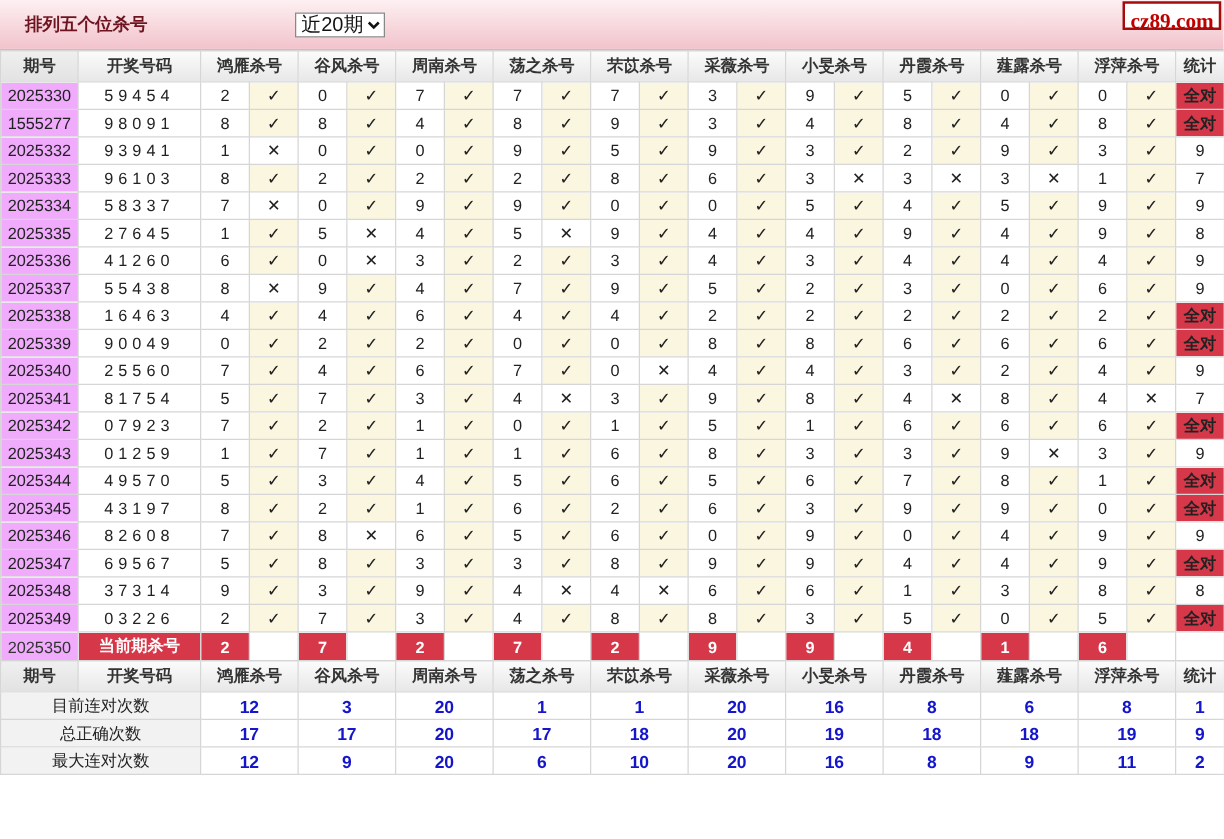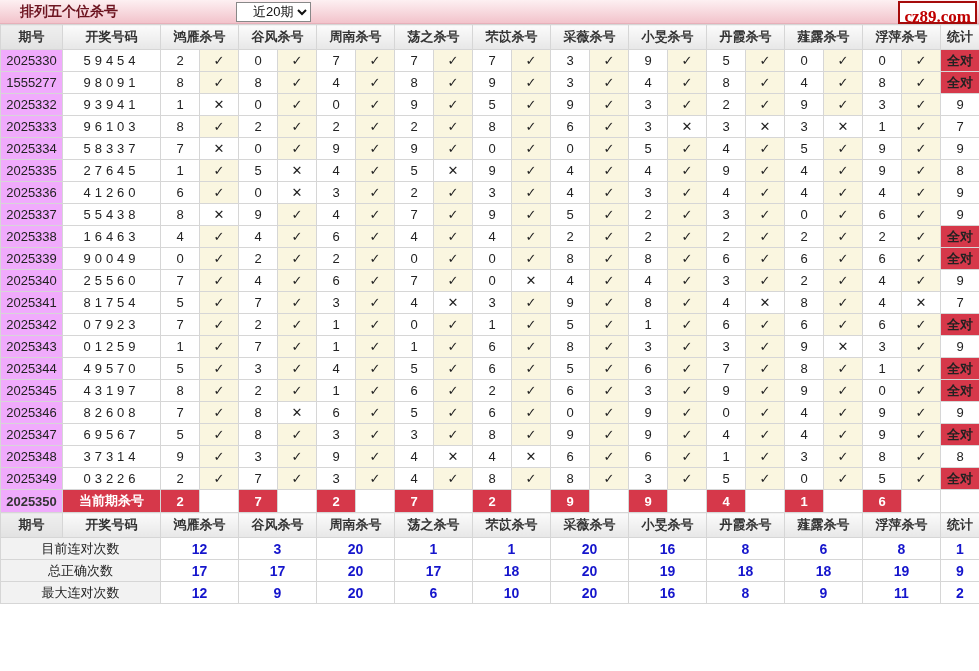--- a/index.html
+++ b/index.html
@@ -4,31 +4,31 @@
 <style>
   * { box-sizing: border-box; }
   html,body { margin:0; padding:0; }
   body {
     width: 979px; height: 671px;
     font-family: "Liberation Sans", "DejaVu Sans", sans-serif;
     background: #fff;
   }
   
   .topbar {
-    position: relative; height: 24px;
+    position: relative; height: 40px;
     background: linear-gradient(#fdf0f2, #f2c3cb);
     border-bottom: 1px solid #e7b0ba;
     display: flex; align-items: center;
   }
   .page-title {
     margin-left: 20px; font-size: 14px; font-weight: bold; color: #6d1420;
   }
   .range-select {
-    margin-left: 118px; height: 20px; font-size: 13px;
-    border: 1px solid #888; background: #fff; color: #111; padding-left: 12px;
+    margin-left: 118px; height: 20px; font-size: 16px;
+    border: 1px solid #888; background: #fff; color: #111;
   }
   .logo {
     position: absolute; right: 2px; top: 1px; height: 23px;
     background: #fff; border: 2px solid #a50b0b;
     display: flex; align-items: center; gap: 4px; padding: 0 4px;
     cursor: pointer;
     flex-direction: column;
   }
   .logo-square { width: 15px; height: 15px; background: #ffff00; }
   .logo-text {
@@ -44,21 +44,21 @@
   }
   th.period-h { background: linear-gradient(#efefef, #e2e2e2); }
   tr.data td { height: 22px; font-size: 13px; color: #222; }
   td.period { background: #f0abfc; color: #333; }
   td.draw { color: #e03a3a; letter-spacing: 4px; }
   td.kill { background: #fff; }
   td.mark-hit { background: #faf6e0; color: #d73445; font-weight: bold; font-size: 15px; }
   td.mark-miss { background: #fff; color: #b3b3b3; font-size: 13px; }
   td.stat-num { color: #222; font-size: 13px; }
   td.stat-all { background: #d6384a; color: #fff; font-weight: bold; font-size: 12px; letter-spacing: 0; }
-  tr.current td { height: 23px; font-size: 13px; font-weight: bold; }
+  tr.current td { height: 23px; font-size: 13px; }
   tr.current td.redcell { background: #d6384a; color: #fff; font-weight: bold; letter-spacing: 0; }
   tr.sum td { height: 22px; }
   td.sum-label { background: #f2f2f2; font-size: 13px; color: #222; }
   td.sum-val { font-weight: bold; font-size: 14px; color: #1515cc; }
   td.sum-val.red { color: #ee0a1e; }
 </style>
 </head>
 <body>
 
 <div class="topbar">

